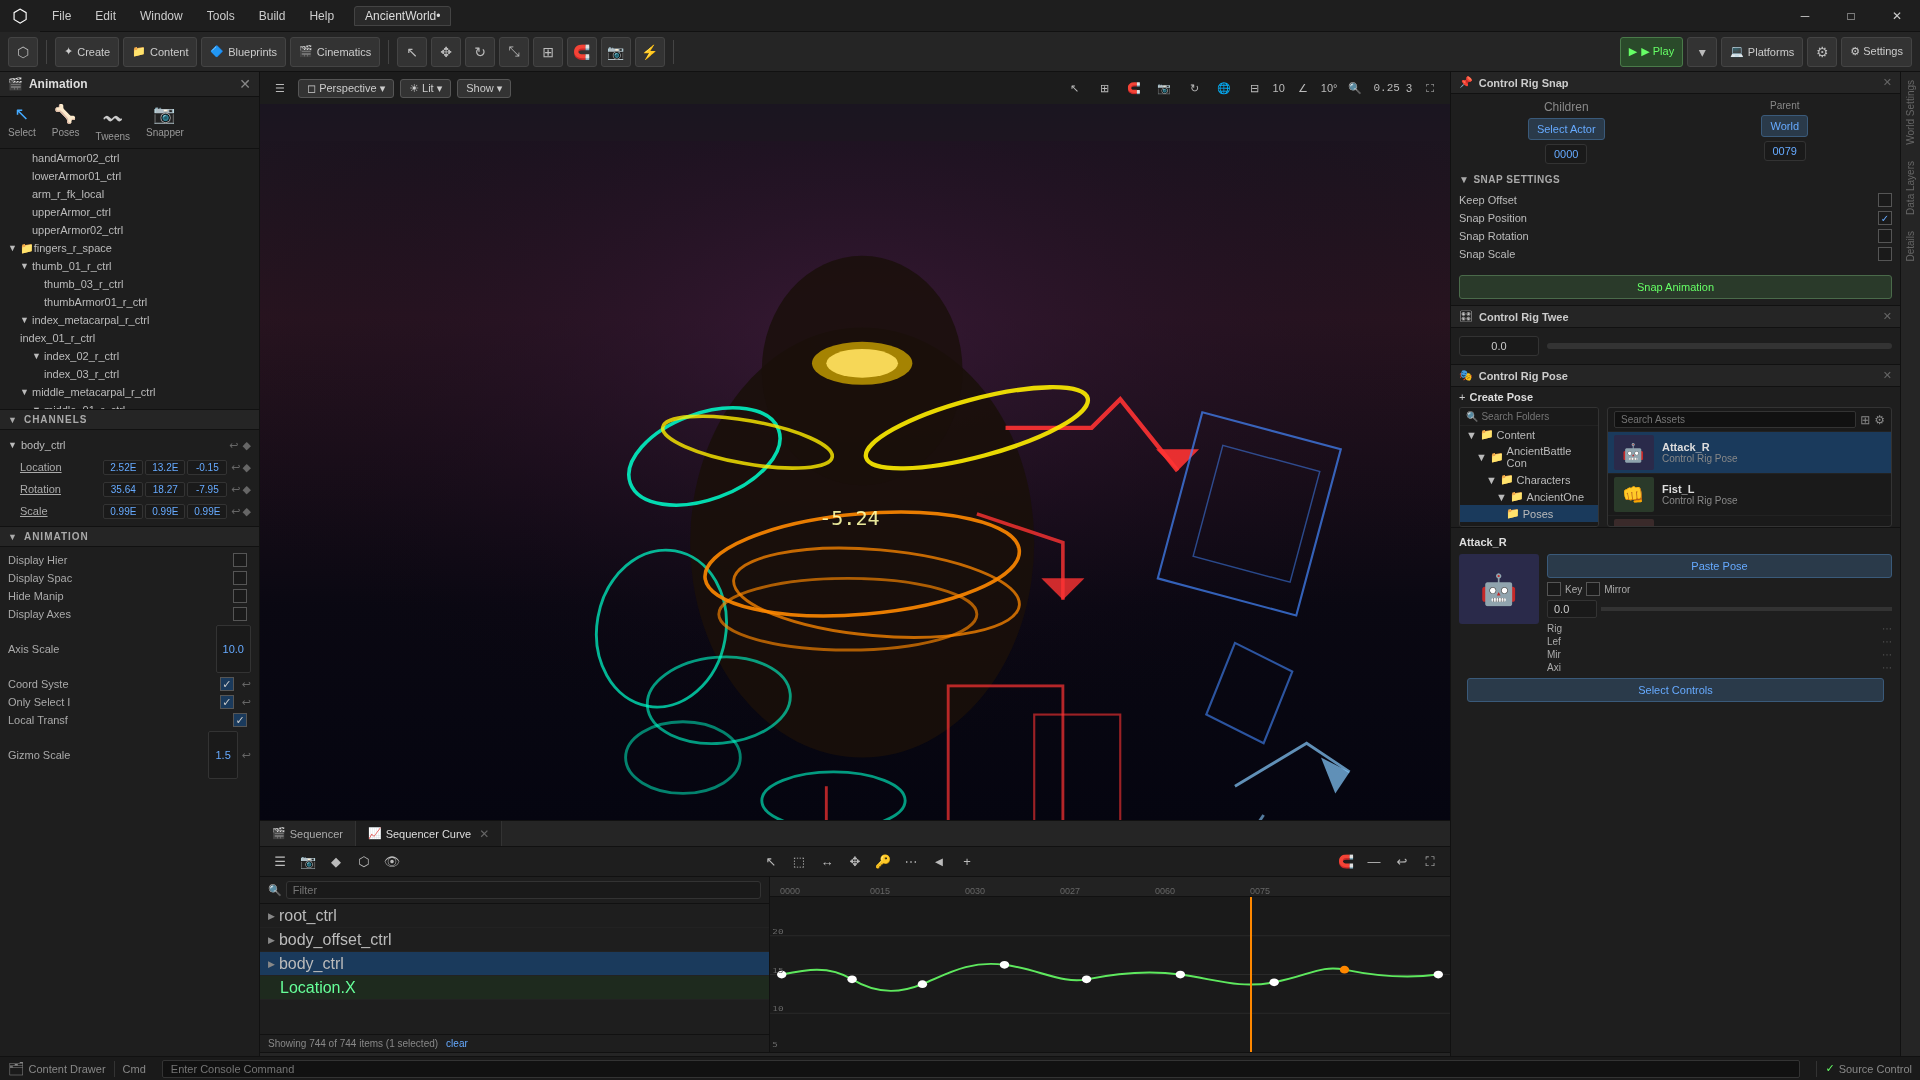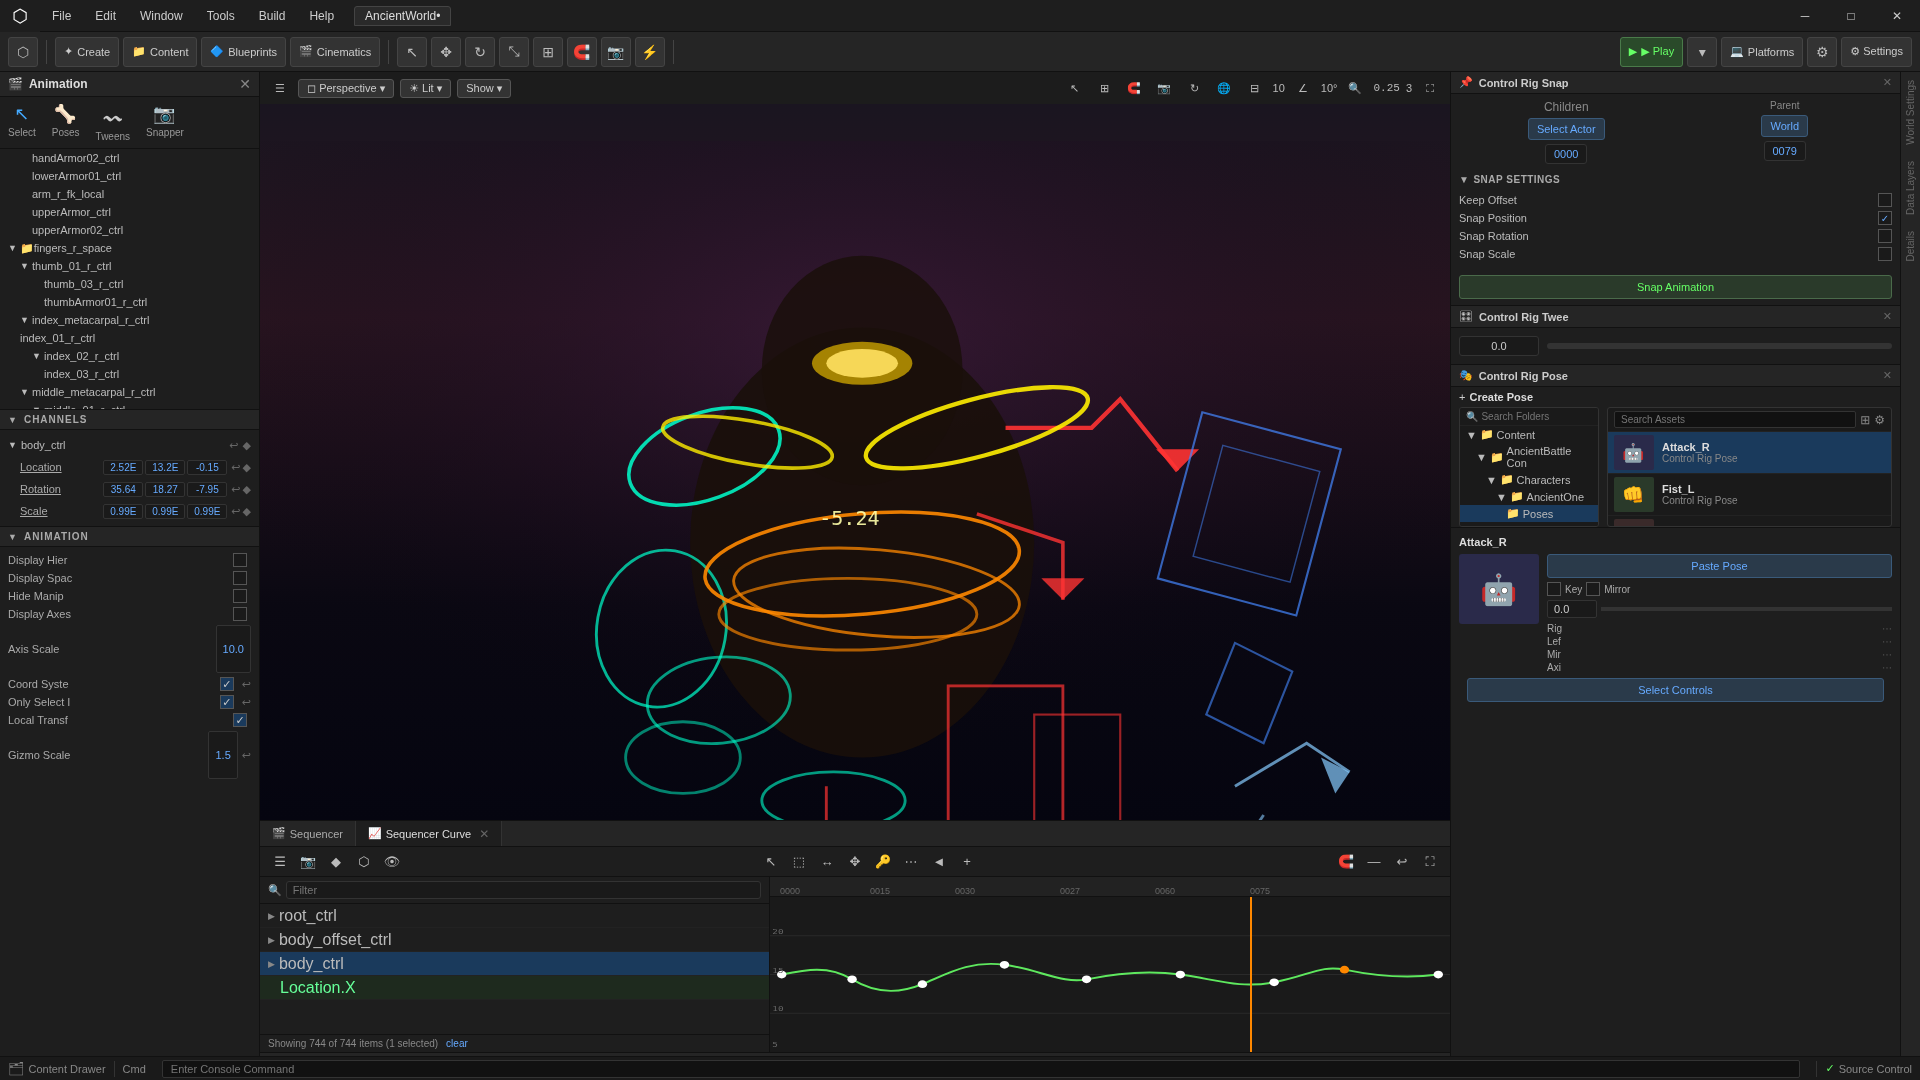--- a/index.html
+++ b/index.html
@@ -1292,21 +1292,21 @@
           <div class="seq-status">
             <span>Showing 744 of 744 items (1 selected)</span>
             <span style="color:#6af; cursor:pointer;">clear</span>
           </div>
         </div>
 
         <div class="seq-right">
           <div class="timeline-ruler">
             <span class="ruler-mark" style="left:10px;">0000</span>
             <span class="ruler-mark" style="left:100px;">0015</span>
-            <span class="ruler-mark" style="left:185px;">0030</span>
+            <span class="ruler-mark" style="left:195px;">0030</span>
             <span class="ruler-mark" style="left:290px;">0027</span>
             <span class="ruler-mark" style="left:385px;">0060</span>
             <span class="ruler-mark" style="left:480px;">0075</span>
           </div>
 
           <div style="position:relative; height:calc(100% - 20px);">
             <div class="tl-playhead" style="left:480px;"></div>
             
             <svg width="100%" height="100%" viewBox="0 0 580 160" preserveAspectRatio="none">
               <defs>

